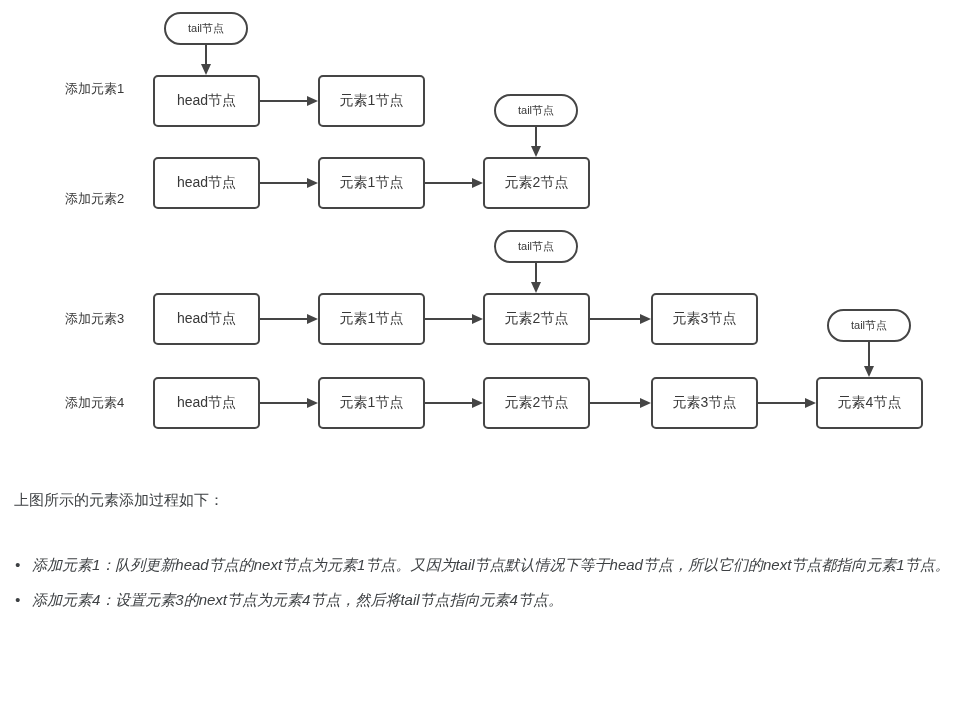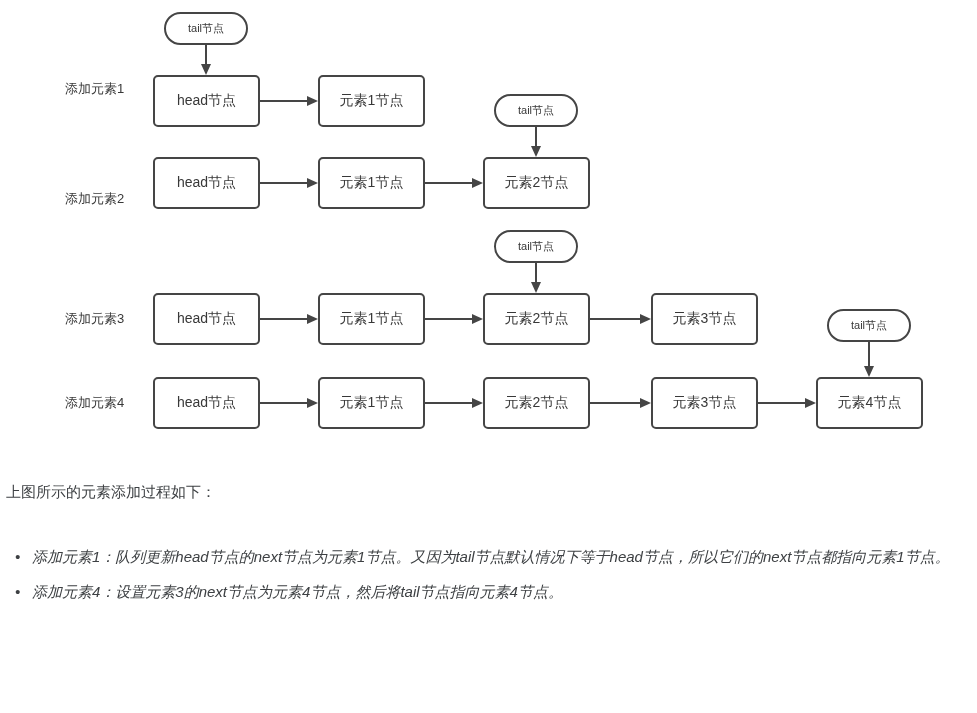--- a/index.html
+++ b/index.html
@@ -62,21 +62,21 @@
     border-top:11px solid var(--line);
     border-left:5px solid transparent;
     border-right:5px solid transparent;
   }
   
   .text-section{
     position:absolute;left:2px;top:478px;width:973px;
     color:var(--body-text);
     font-size:15px;
   }
-  .intro{margin:4px;line-height:20px;}
+  .intro{margin:12px;line-height:20px;}
   .bullets{
     list-style:none;
     margin:42px 0 0 13px;
     padding:0;
     font-style:italic;
   }
   .bullets li{
     position:relative;
     padding-left:17px;
     margin-bottom:9px;

